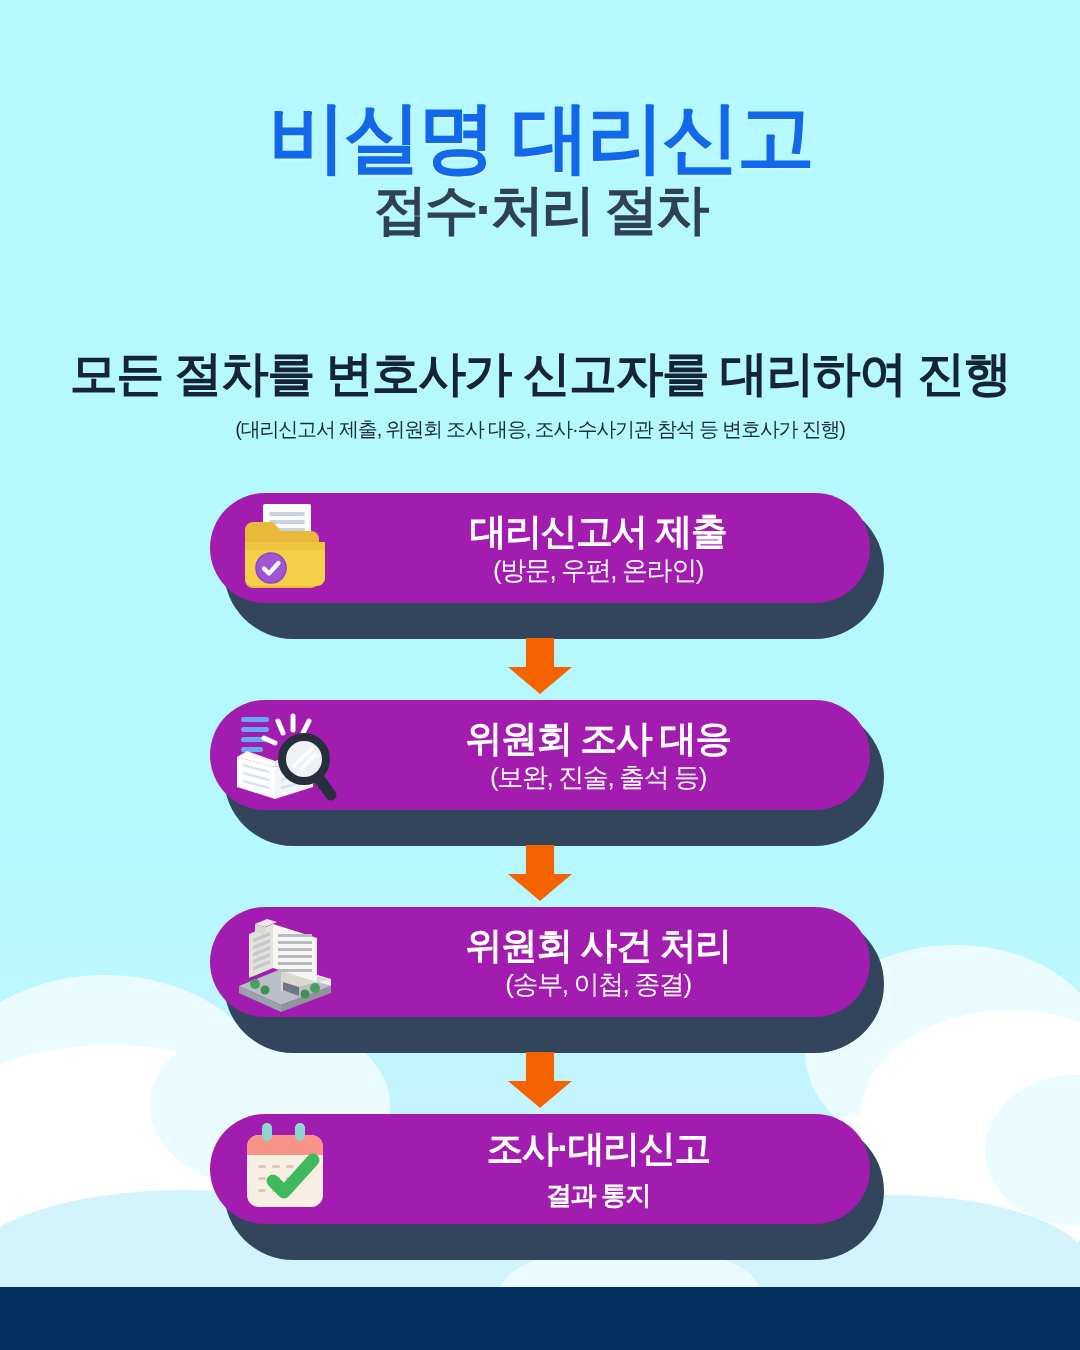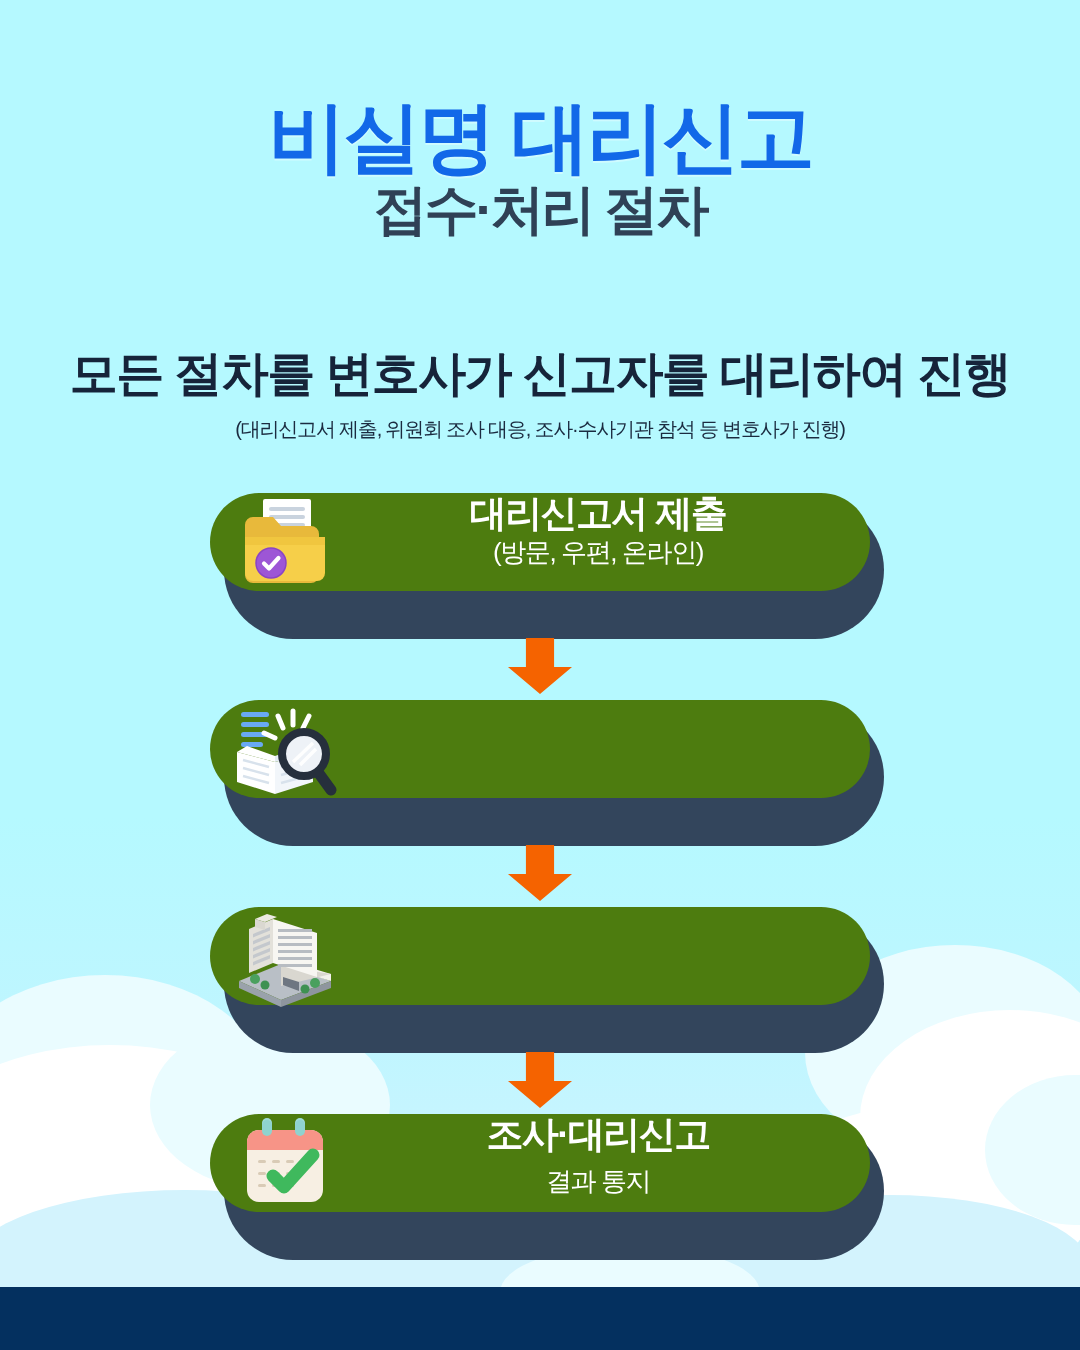--- a/index.html
+++ b/index.html
@@ -53,40 +53,40 @@
   .step{
     position:relative; width:660px; height:138px; margin:0 auto;
   }
   .step-shadow{
     position:absolute; left:14px; top:8px;
     width:660px; height:138px;
     background:#33455c; border-radius:69px;
   }
   .pill{
     position:absolute; left:0; top:0;
-    width:660px; height:98px;
-    background:#4d7c0f; border-radius:69px;
-    display:flex; align-items:flex-start;
+    width:660px; height:110px;
+    background:#a21caf; border-radius:69px;
+    display:flex; align-items:center;
   }
   .pill-icon{
     width:150px; flex:0 0 150px;
     display:flex; align-items:center; justify-content:center;
   }
   .pill-text{
     flex:1 1 auto; text-align:center; padding-right:34px;
     line-height:1.12;
   }
   .pill-title{
     font-size:37px; font-weight:700; color:#ffffff; letter-spacing:-1.6px;
   }
   .pill-sub{
     font-size:26px; font-weight:400; color:#ffffff; letter-spacing:-1.4px;
     margin-top:4px;
   }
-  .pill-sub.thin{ font-weight:400;margin-top:12px; }
+  .pill-sub.thin{ font-weight:700;margin-top:12px; }
 
   .arrow{
     width:64px; height:56px; margin:7px auto 6px auto;
     background:#f56300;
     clip-path:polygon(28% 0%,72% 0%,72% 52%,100% 52%,50% 100%,0% 52%,28% 52%);
   }
 
   
   .bottom-bar{
     position:absolute; left:0; right:0; bottom:0; height:63px;
@@ -196,20 +196,24 @@
             </g>
 
             <line x1="84" y1="68" x2="100" y2="90" stroke="#262f3c" stroke-width="11" stroke-linecap="round"></line>
             <circle cx="73" cy="54" r="22" fill="#eef2f7" stroke="#262f3c" stroke-width="8"></circle>
             <g stroke="#ffffff" stroke-width="3.4" opacity=".95">
               <line x1="62" y1="62" x2="82" y2="43"></line>
               <line x1="69" y1="65" x2="85" y2="49"></line>
             </g>
           </svg>
         </div>
+        <div class="pill-text">
+          <div class="pill-title">위원회 조사 대응</div>
+          <div class="pill-sub">(보완, 진술, 출석 등)</div>
+        </div>
       </div>
     </div>
 
     <div class="arrow"></div>
 
     <div class="step">
       <div class="step-shadow"></div>
       <div class="pill">
         <div class="pill-icon">
           <svg width="104" height="100" viewBox="0 0 104 100" aria-hidden="true">
@@ -245,20 +249,24 @@
             <path d="M22 12l12-5 10 3-12 5z" fill="#eceae3"></path>
             <path d="M22 12v8l10 3v-8z" fill="#dad8d1"></path>
 
             <path d="M50 70l16 5v9l-16-6z" fill="#6e7681"></path>
 
             <circle cx="22" cy="72" r="5" fill="#4aa05e"></circle>
             <circle cx="32" cy="78" r="4.5" fill="#3e9152"></circle>
             <circle cx="82" cy="76" r="5" fill="#4aa05e"></circle>
             <circle cx="72" cy="82" r="4.5" fill="#3e9152"></circle>
           </svg>
+        </div>
+        <div class="pill-text">
+          <div class="pill-title">위원회 사건 처리</div>
+          <div class="pill-sub">(송부, 이첩, 종결)</div>
         </div>
       </div>
     </div>
 
     <div class="arrow"></div>
 
     <div class="step">
       <div class="step-shadow"></div>
       <div class="pill">
         <div class="pill-icon">

